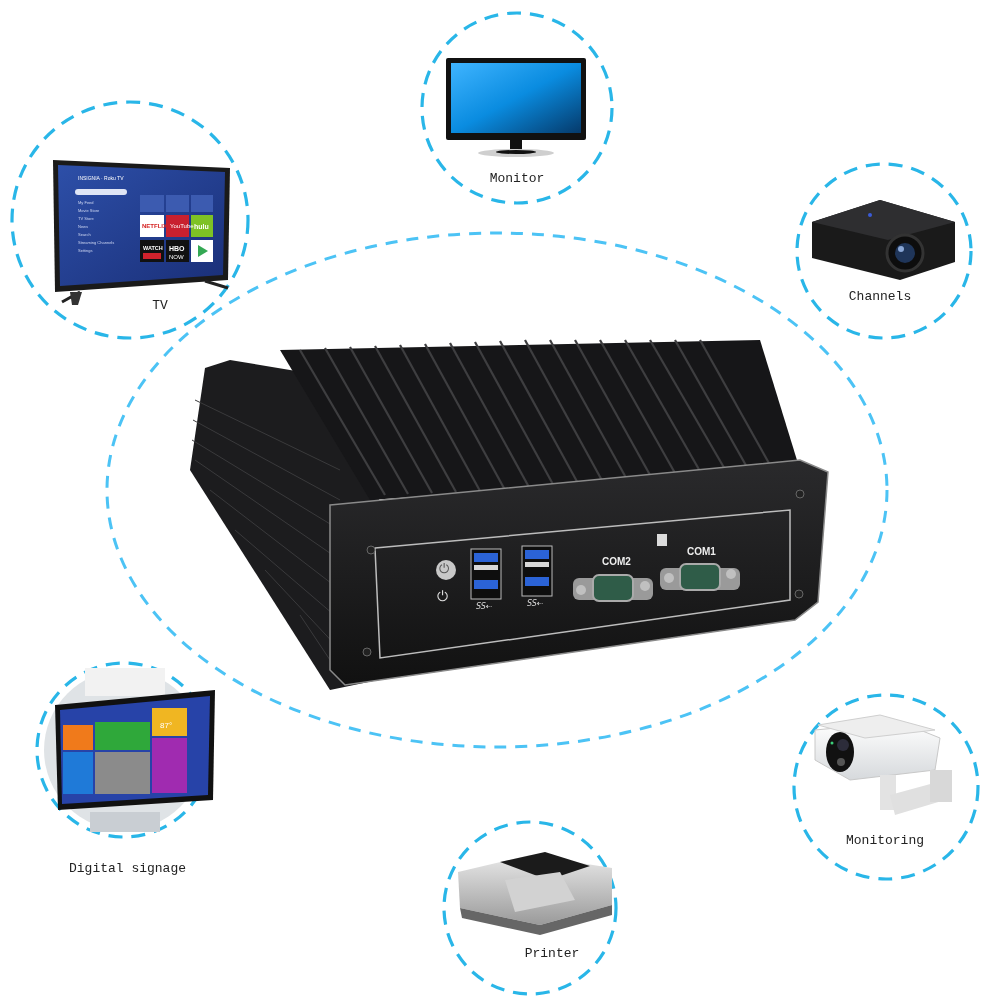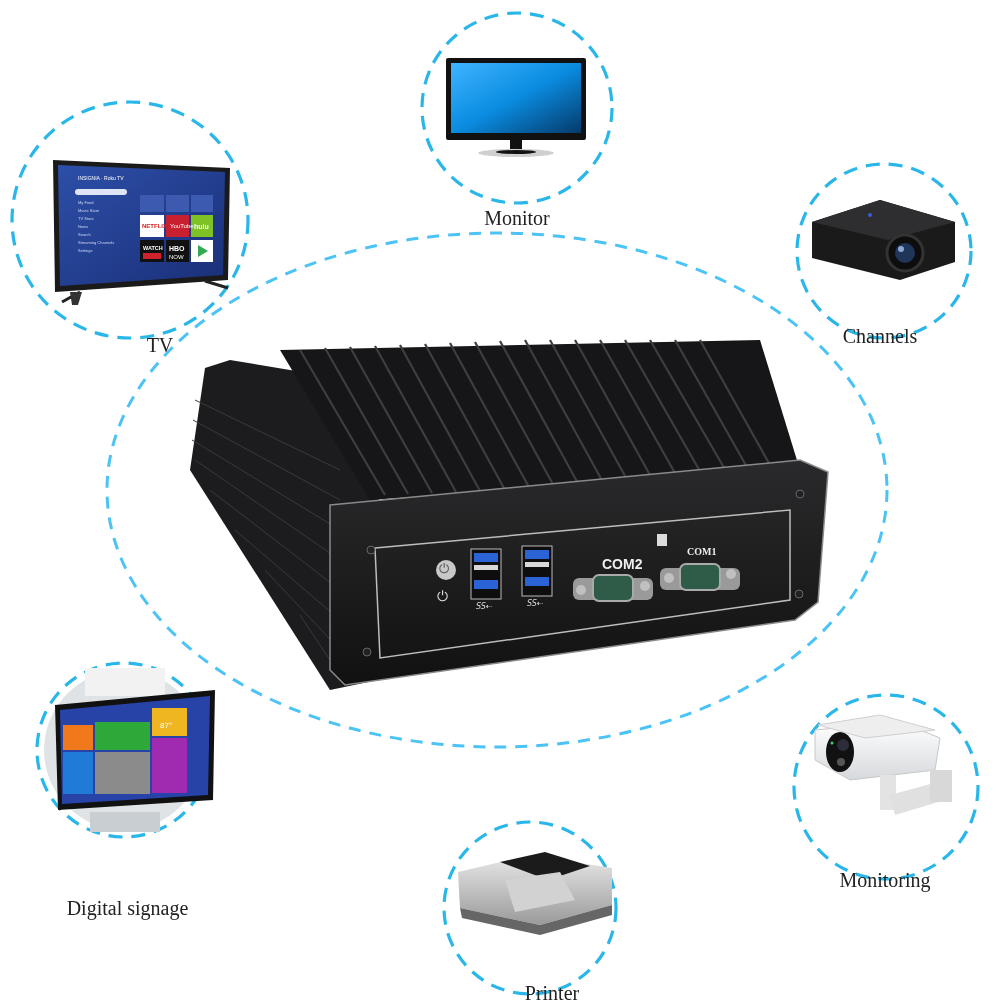--- a/index.html
+++ b/index.html
@@ -1,19 +1,19 @@
 <!DOCTYPE html>
 <html><head>
 <meta charset="utf-8">
 <style>
   html, body { margin:0; padding:0; background:#ffffff; }
   body { width:1000px; height:1000px; position:relative; overflow:hidden; font-family:"DejaVu Sans", sans-serif; }
   .abs { position:absolute; }
   svg.stage { position:absolute; left:0; top:0; }
-  .label { position:absolute; font-family:Liberation Serif, serif; font-size:20px; color:#222; text-align:center; white-space:nowrap;margin-top:36px; }
+  .label { position:absolute; font-family:Liberation Mono, monospace; font-size:13px; color:#222; text-align:center; white-space:nowrap; }
 </style>
 </head>
 <body>
 
 <svg class="stage" width="1000" height="1000" viewBox="0 0 1000 1000">
   <defs>
     <linearGradient id="monGrad" x1="0" y1="0" x2="1" y2="1">
       <stop offset="0" stop-color="#3fb4ff"></stop>
       <stop offset="0.5" stop-color="#0a8ce0"></stop>
       <stop offset="1" stop-color="#053a6b"></stop>
@@ -196,21 +196,21 @@
     <circle cx="731" cy="574" r="5" fill="#c0c0c0"></circle>
 
     <rect x="657" y="534" width="10" height="12" fill="#dcdcdc"></rect>
   </g>
 </svg>
 
 <span class="abs" style="left:439px;top:561px;font-size:13px;color:#555;">⏻</span>
 <span class="abs" style="left:437px;top:588px;font-size:14px;color:#ddd;">⏻</span>
 <span class="abs" style="left:476px;top:602px;font-size:8px;color:#ddd;font-style:italic;">SS⇠</span>
 <span class="abs" style="left:527px;top:599px;font-size:8px;color:#ddd;font-style:italic;">SS⇠</span>
-<span class="abs" style="left:602px;top:556px;font-size:14px;color:#eee;font-weight:bold;font-family:'Liberation Sans',sans-serif;">COM2</span>
-<span class="abs" style="left:687px;top:546px;font-size:10px;color:#eee;font-weight:bold;font-family:Liberation Serif, serif;">COM1</span>
+<span class="abs" style="left:602px;top:556px;font-size:10px;color:#eee;font-weight:bold;font-family:'Liberation Sans',sans-serif;">COM2</span>
+<span class="abs" style="left:687px;top:546px;font-size:10px;color:#eee;font-weight:bold;font-family:Liberation Sans, sans-serif;">COM1</span>
 
 <div class="label" style="left:135px;top:298px;width:50px;">TV</div>
 <div class="label" style="left:467px;top:171px;width:100px;">Monitor</div>
 <div class="label" style="left:830px;top:289px;width:100px;">Channels</div>
 <div class="label" style="left:50px;top:861px;width:155px;text-align:center;">Digital signage</div>
 <div class="label" style="left:825px;top:833px;width:120px;">Monitoring</div>
 <div class="label" style="left:502px;top:946px;width:100px;text-align:center;">Printer</div>
 
 </body></html>

